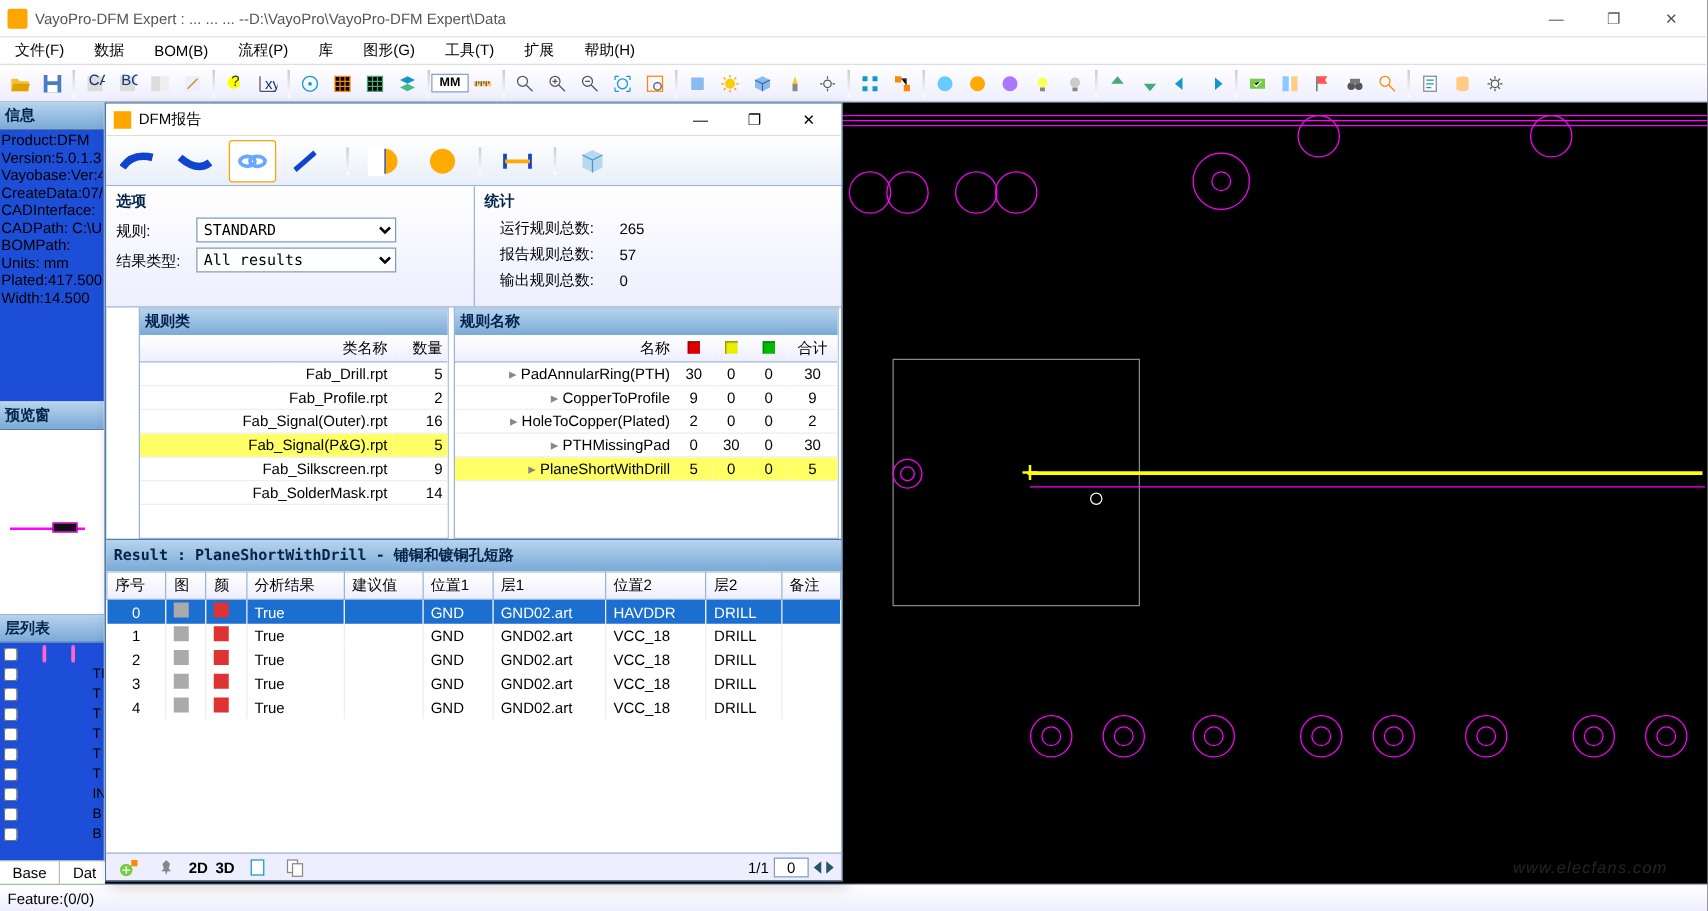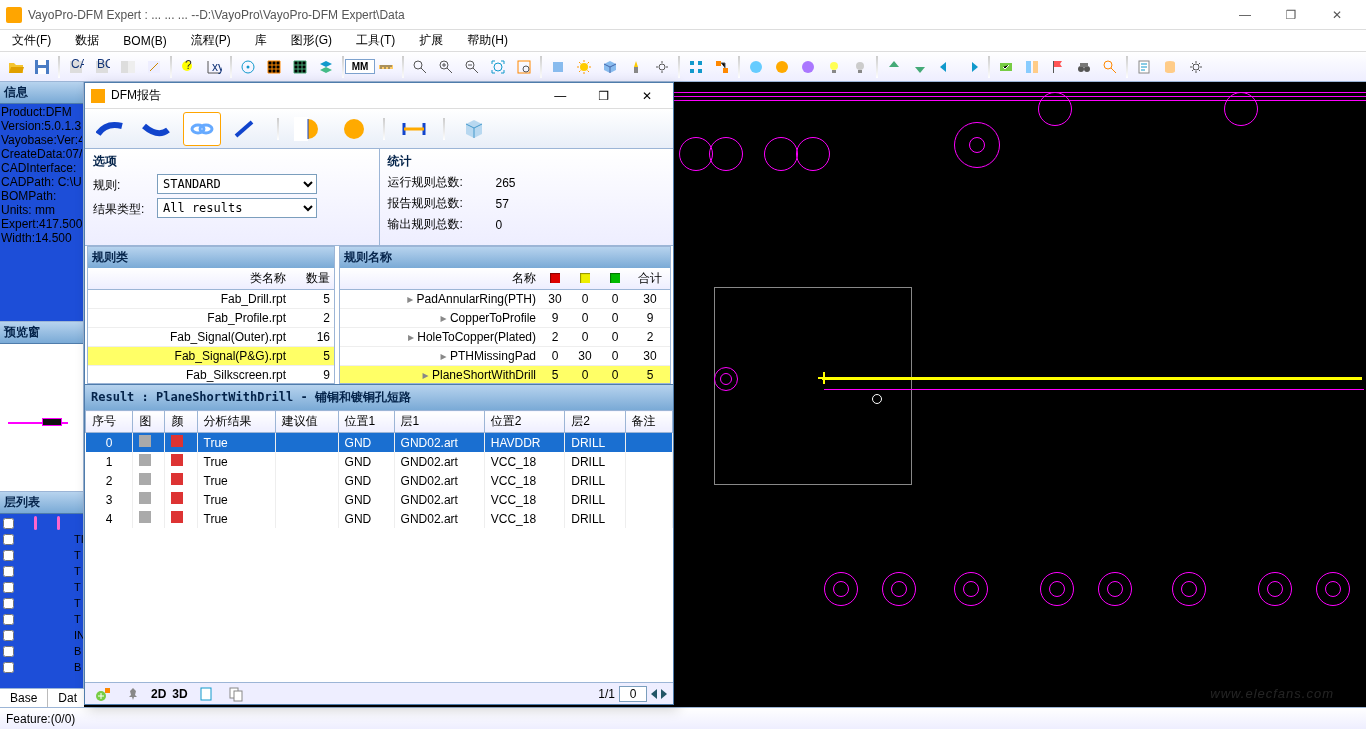--- a/index.html
+++ b/index.html
@@ -59,24 +59,24 @@
 .dtbtn.active { border-color: #ffa500; background: #fff; }
 
 .dfm-opts { display: flex; border-bottom: 1px solid #9cb5d6; background: linear-gradient(#fff,#eef); }
 .opt-col { flex: 1; padding: 4px 8px 8px 8px; }
 .opt-col.bl { border-left: 1px solid #9cb5d6; }
 .opt-col .hdr { color: #04234a; font-weight: bold; margin-bottom: 4px; }
 .opt-row { display: flex; align-items: flex-end; margin: 4px 0; gap: 8px; }
 .opt-row label { width: 56px; }
 .opt-row select { flex: 1; max-width: 160px; border: 1px solid #7b9ebd; padding: 1px; font-family: monospace; font-size: 12px; background:#fff; }
 .stat-row { display: flex; align-items: center; margin: 4px 0; gap: 8px; }
-.stat-row .lbl { width: 100px; }
+.stat-row .lbl { width: 100px; text-align: center; }
 .stat-row .val { width: 40px; }
 
-.two-panes { display: flex; height: 138px; }
+.two-panes { display: flex; height: 185px; margin-left: 24px; }
 .pane { flex: 1; border: 1px solid #9cb5d6; display: flex; flex-direction: column; margin: 0 2px; }
 .pane .phdr { background: linear-gradient(#b7d3ee,#7aaad6); color: #04234a; padding: 2px 4px; font-weight: bold; }
 .pane .pbody { flex: 1; overflow: auto; background: #fff; font-family: "SimSun", monospace; font-size: 12px; }
 .pane table { width: 100%; border-collapse: collapse; }
 .pane th, .pane td { text-align: right; padding: 2px 4px; font-weight: normal; border-bottom: 1px solid #eee; }
 .pane th { background: linear-gradient(#fff,#eef); border-bottom: 1px solid #9cb5d6; }
 .row-sel { background: #ffff66 !important; }
 .led { display: inline-block; width: 10px; height: 10px; box-shadow: inset 1px 1px 1px rgba(0,0,0,.4); }
 .led.r { background: #d00; } .led.y { background: #ee0; } .led.g { background: #0b0; }
 
@@ -395,21 +395,21 @@
     <div class="panel-head">信息</div>
     <div class="panel-body">
       <div class="info-line">Product:DFM</div>
       <div class="info-line">Version:5.0.1.3</div>
       <div class="info-line">Vayobase:Ver:4</div>
       <div class="info-line">CreateData:07/</div>
       <div class="info-line">CADInterface:</div>
       <div class="info-line">CADPath: C:\U</div>
       <div class="info-line">BOMPath:</div>
       <div class="info-line">Units: mm</div>
-      <div class="info-line">Expert:417.500</div>
+      <div class="info-line">Plated:417.500</div>
       <div class="info-line">Width:14.500</div>
     </div>
     <div class="preview-area">
       <div class="panel-head">预览窗</div>
       <div class="preview-draw">
         <div style="position:absolute;left:8px;top:78px;width:60px;height:2px;background:#f0f"></div>
         <div style="position:absolute;left:42px;top:74px;width:20px;height:8px;border:1px solid #f0f;background:#111"></div>
       </div>
     </div>
     <div class="layers">

